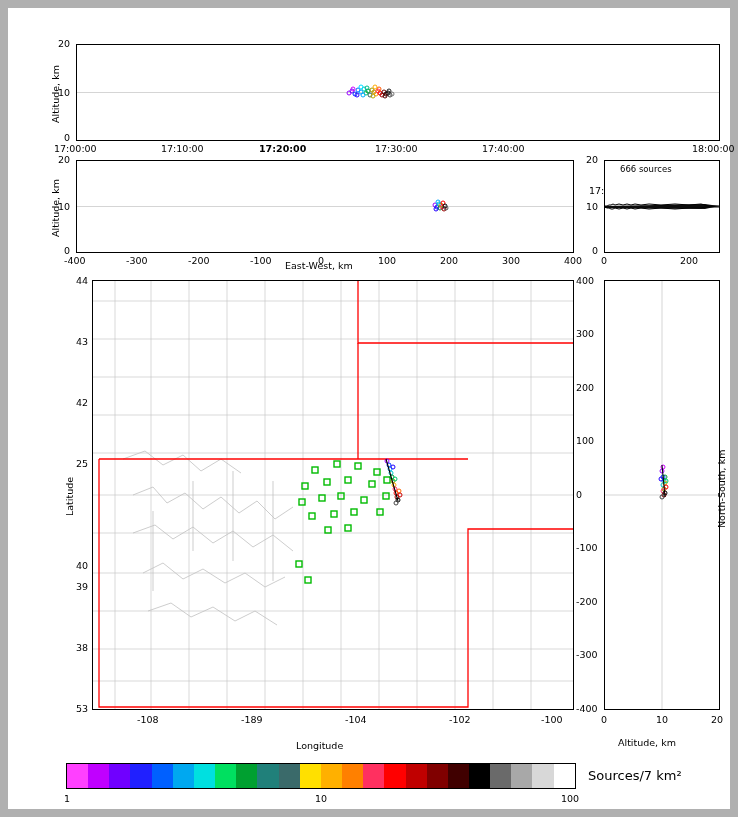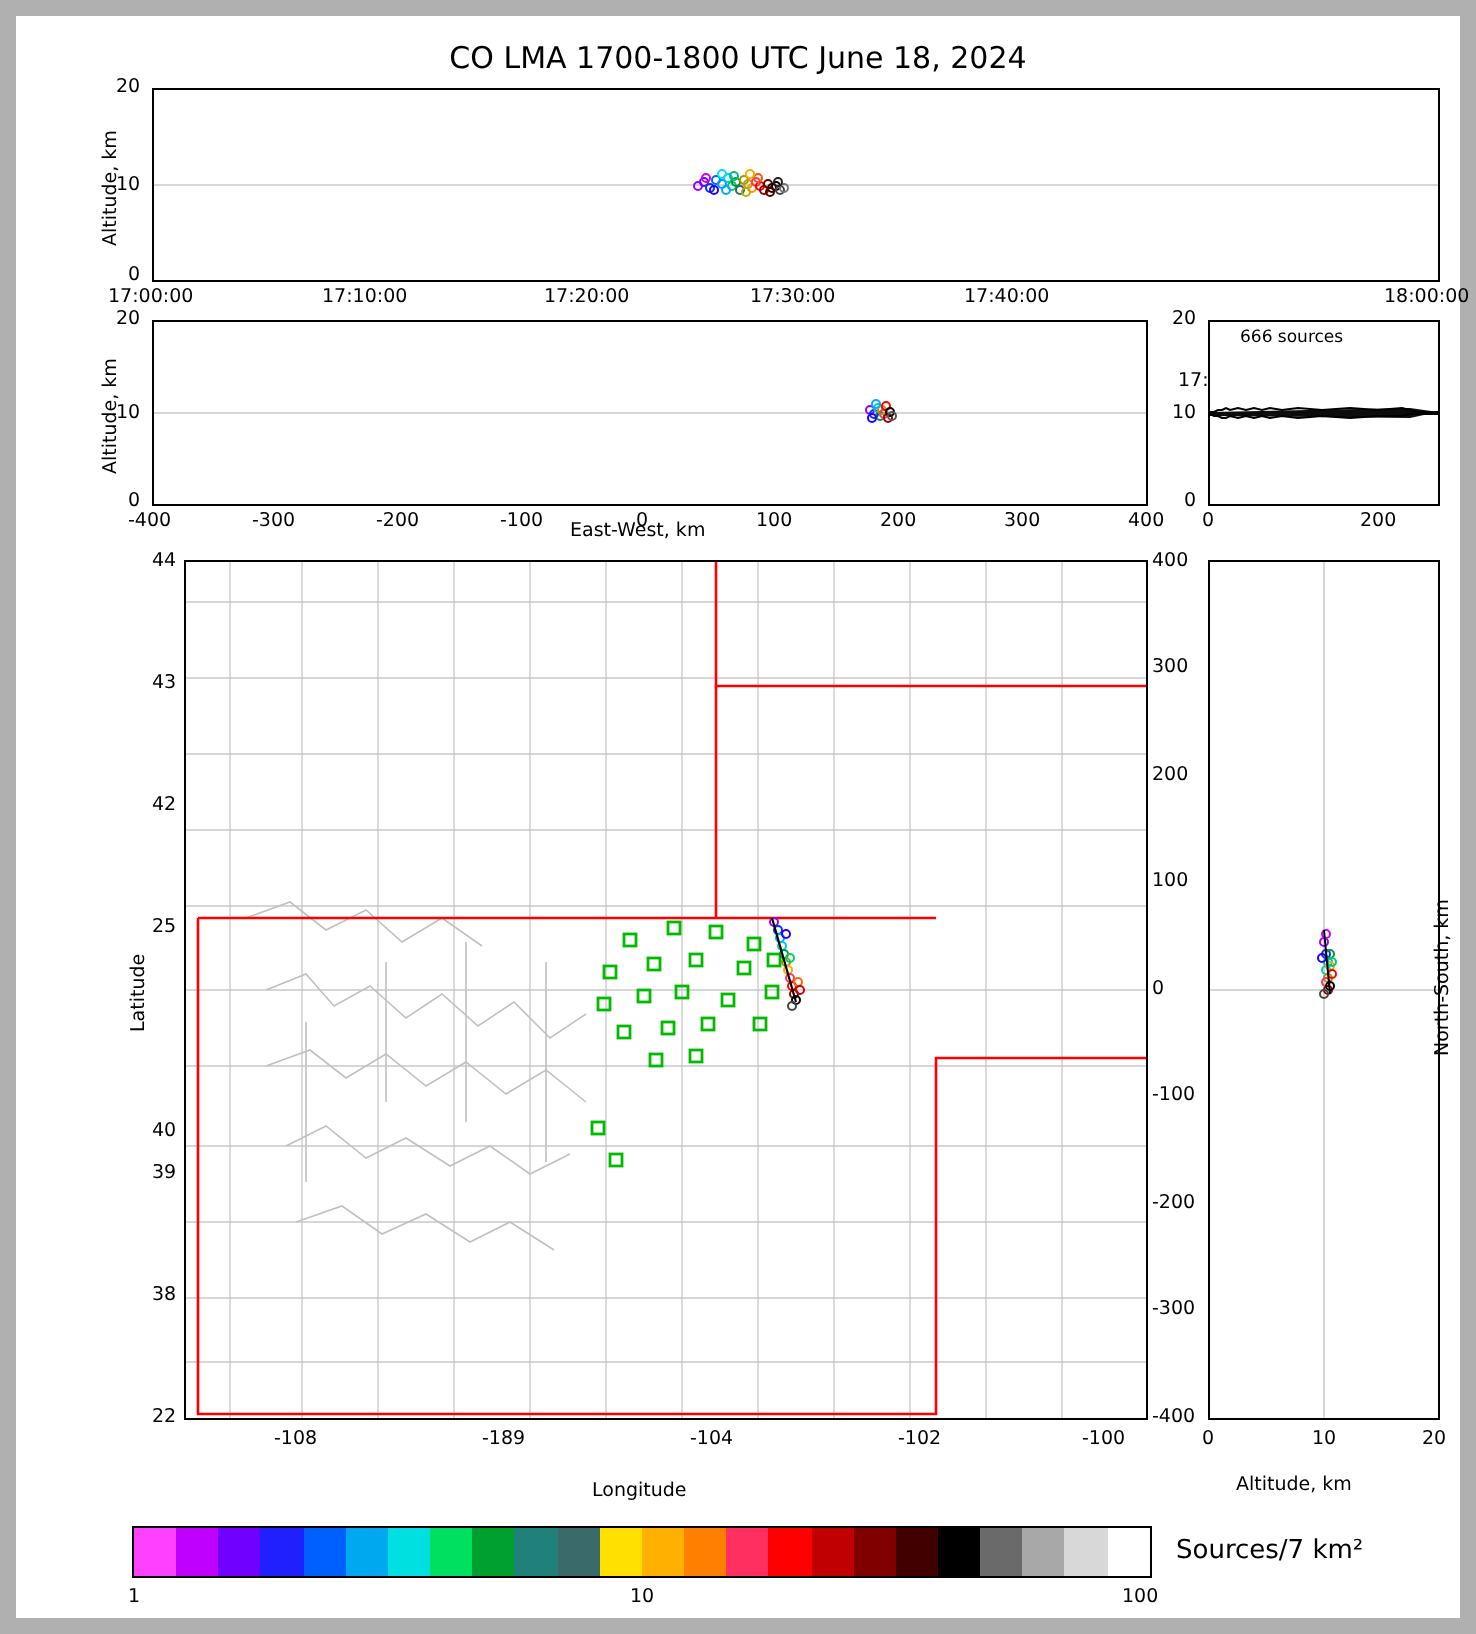--- a/index.html
+++ b/index.html
@@ -26,21 +26,20 @@
   .cbar div{height:100%;}
   .cbar-lab{position:absolute;font-size:9.5px;color:#000;}
   .cbar-title{position:absolute;font-size:13px;color:#000;}
   .sources-lab{position:absolute;font-size:8.5px;color:#000;}
 </style>
 </head>
 <body>
 
 <div id="page">
 
-  <div class="title">CO LMA 1700-1800 UTC June 18, 2024</div>
 
   <div class="panel" style="left:68px;top:36px;width:644px;height:97px;">
     <svg width="642" height="95" viewBox="0 0 642 95">
       <line x1="0" y1="47.5" x2="642" y2="47.5" stroke="#d5d5d5" stroke-width="1"></line>
       <g fill="none" stroke-width="1">
         <g>
           <circle cx="272" cy="48" r="2" stroke="#9900ff"></circle>
           <circle cx="275" cy="46" r="2" stroke="#6a00ff"></circle>
           <circle cx="278" cy="49" r="2" stroke="#0033ff"></circle>
           <circle cx="281" cy="45" r="2" stroke="#0066ff"></circle>
@@ -75,21 +74,21 @@
     </svg>
   </div>
 
   <div class="ticklab" style="left:56px;top:124px;">0</div>
   <div class="ticklab" style="left:50px;top:79px;">10</div>
   <div class="ticklab" style="left:50px;top:30px;">20</div>
   <div class="axlabel vert" style="left:42px;top:115px;">Altitude, km</div>
 
   <div class="ticklab" style="left:46px;top:135px;">17:00:00</div>
   <div class="ticklab" style="left:153px;top:135px;">17:10:00</div>
-  <div class="ticklab" style="left:264px;top:135px;">17:20:00</div>
+  <div class="ticklab" style="left:251px;top:135px;font-weight:bold;">17:20:00</div>
   <div class="ticklab" style="left:367px;top:135px;">17:30:00</div>
   <div class="ticklab" style="left:474px;top:135px;">17:40:00</div>
   <div class="ticklab" style="left:581px;top:129px;margin-top:48px;">17:50:00</div>
   <div class="ticklab" style="left:684px;top:135px;">18:00:00</div>
 
   <div class="panel" style="left:68px;top:152px;width:498px;height:93px;">
     <svg width="496" height="91" viewBox="0 0 496 91">
       <line x1="0" y1="45.5" x2="496" y2="45.5" stroke="#d5d5d5" stroke-width="1"></line>
       <g fill="none" stroke-width="1">
         <circle cx="358" cy="44" r="2" stroke="#9900ff"></circle>
@@ -206,21 +205,21 @@
         <circle cx="303" cy="222" r="2" stroke="#444444"></circle>
         <circle cx="300" cy="186" r="2" stroke="#2200ff"></circle>
         <circle cx="302" cy="198" r="2" stroke="#00cc66"></circle>
         <circle cx="306" cy="210" r="2" stroke="#ff6600"></circle>
         <circle cx="307" cy="214" r="2" stroke="#cc0000"></circle>
       </g>
       <path d="M293,178 L305,220" stroke="#000" stroke-width="1.1" fill="none"></path>
     </svg>
   </div>
 
-  <div class="ticklab" style="left:68px;top:695px;">22</div>
+  <div class="ticklab" style="left:68px;top:695px;">53</div>
   <div class="ticklab" style="left:68px;top:634px;">38</div>
   <div class="ticklab" style="left:68px;top:573px;">39</div>
   <div class="ticklab" style="left:68px;top:512px;margin-top:40px;">40</div>
   <div class="ticklab" style="left:68px;top:450px;">25</div>
   <div class="ticklab" style="left:68px;top:389px;">42</div>
   <div class="ticklab" style="left:68px;top:328px;">43</div>
   <div class="ticklab" style="left:68px;top:267px;">44</div>
   <div class="axlabel vert" style="left:56px;top:508px;">Latitude</div>
 
   <div class="ticklab" style="left:129px;top:706px;">-108</div>

